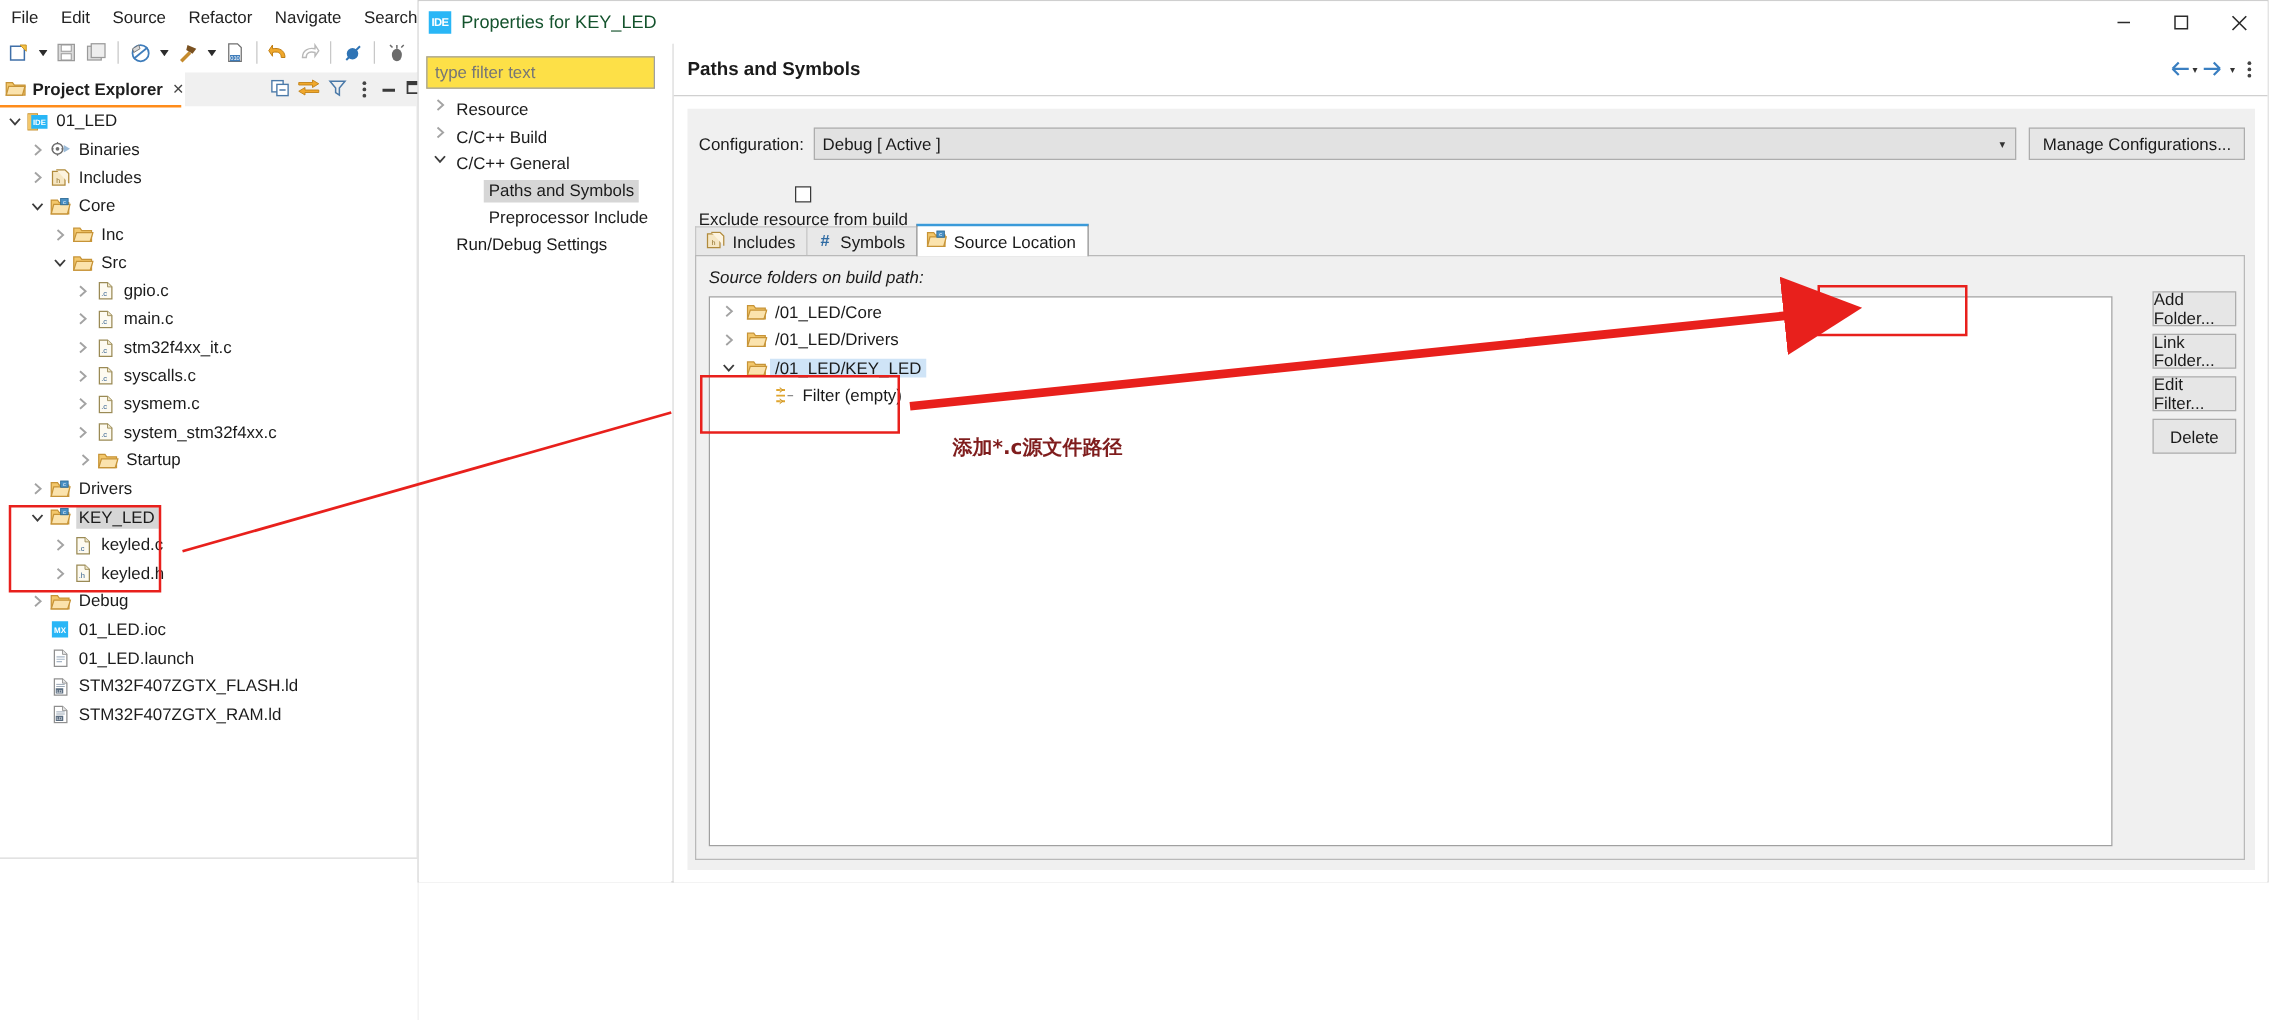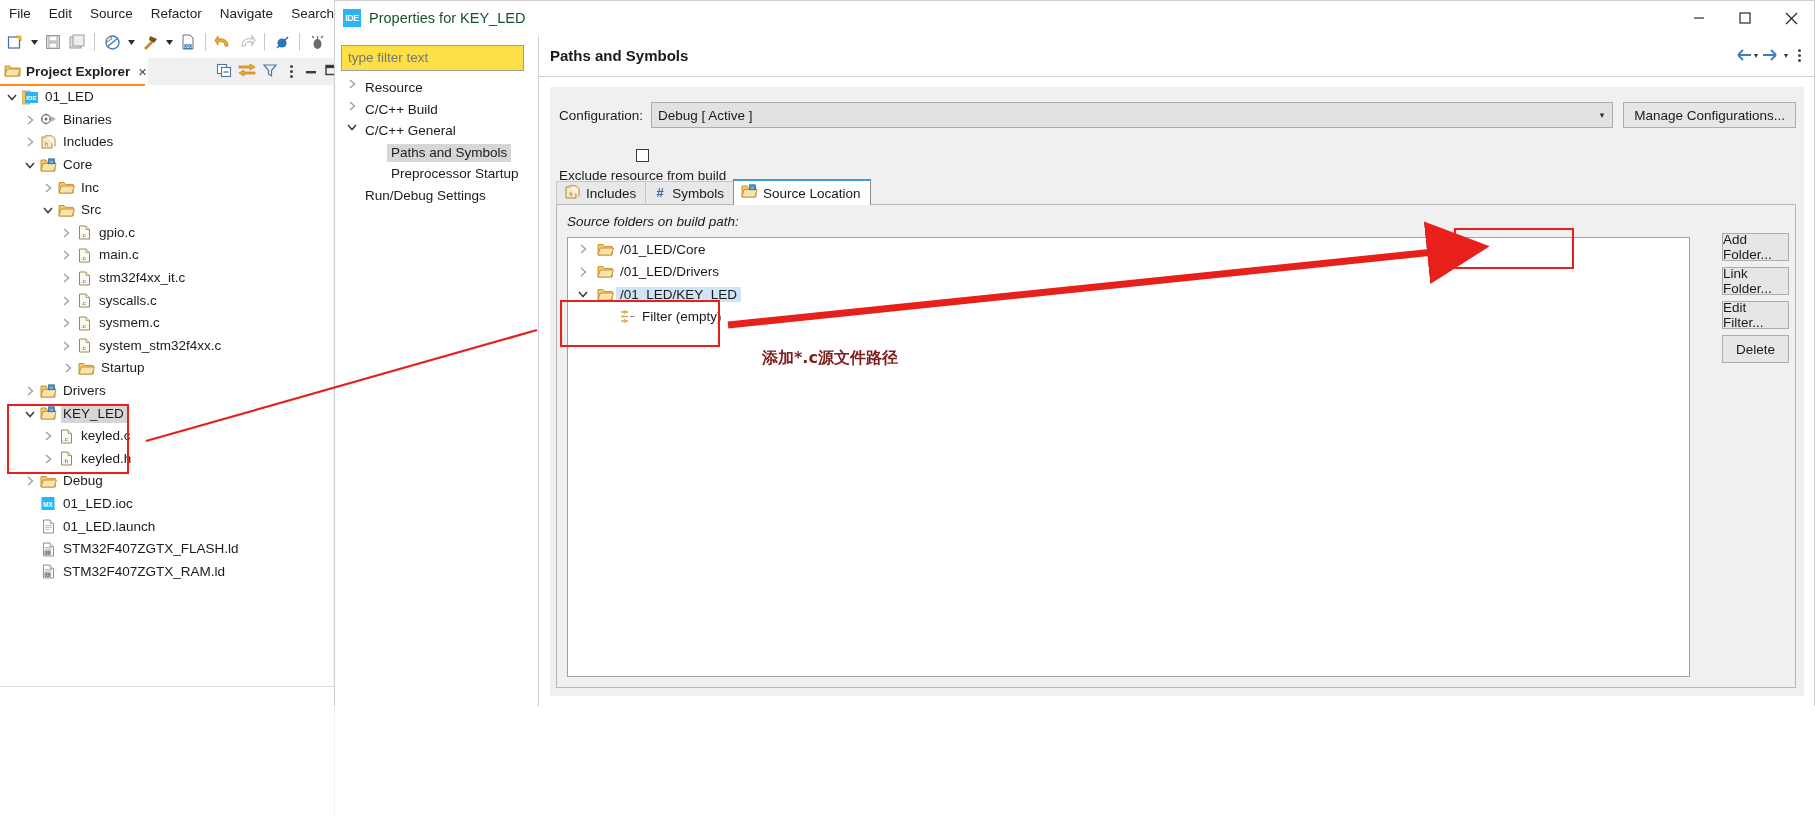--- a/index.html
+++ b/index.html
@@ -660,21 +660,21 @@
                 </svg>
               </span>
     <span class="nlabel">C/C++ General</span>
   </div>
   <div class="nrow" style="padding-left:26px">
     <span class="narrow"></span>
     <span class="nlabel sel">Paths and Symbols</span>
   </div>
   <div class="nrow" style="padding-left:26px">
     <span class="narrow"></span>
-    <span class="nlabel">Preprocessor Startup</span>
+    <span class="nlabel">Preprocessor Include</span>
   </div>
   <div class="nrow" style="padding-left:0px">
     <span class="narrow"></span>
     <span class="nlabel">Run/Debug Settings</span>
   </div>
           </div>
       </div>
       <div class="navsplit"></div>
 
       <div class="content">

